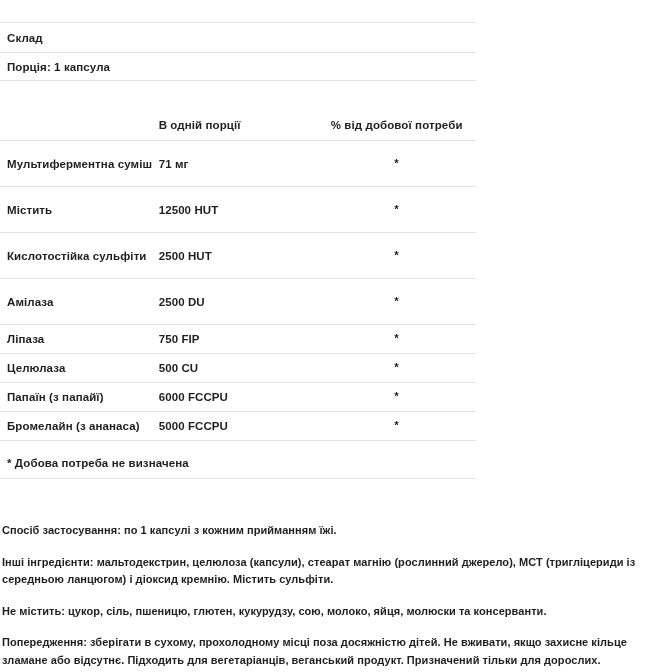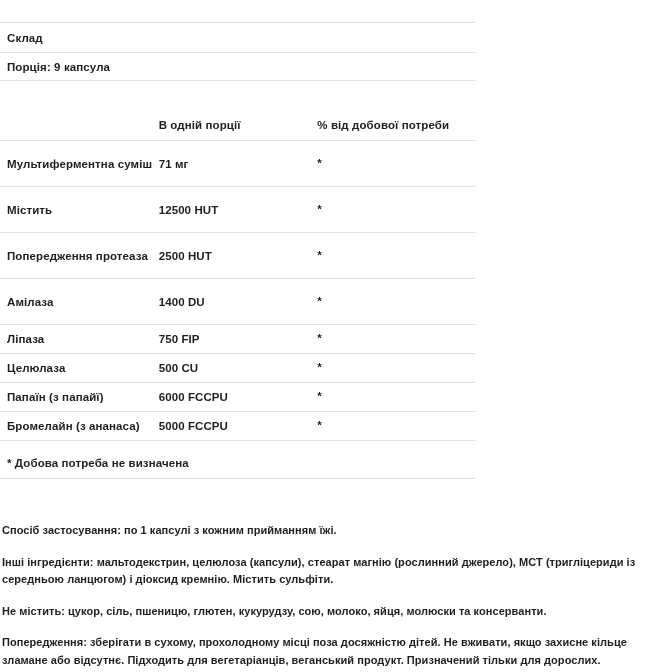--- a/index.html
+++ b/index.html
@@ -36,21 +36,21 @@
     vertical-align: middle;
     border-top: 1px solid #e3e3e3;
     font-size: 11.5px;
     font-weight: bold;
     color: #1f1f1f;
     letter-spacing: 0.1px;
   }
 
   .col-name  { width: 194px; padding-left: 7px !important; box-sizing: border-box; }
   .col-amt   { width: 115px; }
-  .col-dv    { width: 167px; }
+  .col-dv    { width: 167px; text-align: center; }
 
   .r-title td   { height: 30px; }
   .r-serving td { height: 28px; }
   .r-head td    { height: 50px; vertical-align: bottom; padding-bottom: 9px !important; margin-left: 45px; }
   .r-big td     { height: 45px; }
   .r-small td   { height: 28px; }
   .r-note td    { height: 38px; vertical-align: bottom; padding-bottom: 9px !important; }
   .r-gap td     { height: 22px; }
 
   .star { font-size: 11px; font-weight: bold; line-height: 1; }
@@ -80,21 +80,21 @@
 <div class="page">
 
   <table class="facts-table">
     <tbody>
 
       <tr class="r-title">
         <td class="col-name" colspan="3">Склад</td>
       </tr>
 
       <tr class="r-serving">
-        <td class="col-name" colspan="3">Порція: 9 капсула</td>
+        <td class="col-name" colspan="3">Порція: 1 капсула</td>
       </tr>
 
       <tr class="r-head">
         <td class="col-name"></td>
         <td class="col-amt">В одній порції</td>
         <td class="col-dv">% від добової потреби</td>
       </tr>
 
       <tr class="r-big">
         <td class="col-name">Мультиферментна суміш</td>
@@ -102,28 +102,28 @@
         <td class="col-dv star">*</td>
       </tr>
 
       <tr class="r-big">
         <td class="col-name">Містить</td>
         <td class="col-amt">12500 HUT</td>
         <td class="col-dv star">*</td>
       </tr>
 
       <tr class="r-big">
-        <td class="col-name">Попередження протеаза</td>
+        <td class="col-name">Кислотостійка сульфіти</td>
         <td class="col-amt">2500 HUT</td>
         <td class="col-dv star">*</td>
       </tr>
 
       <tr class="r-big">
         <td class="col-name">Амілаза</td>
-        <td class="col-amt">1400 DU</td>
+        <td class="col-amt">2500 DU</td>
         <td class="col-dv star">*</td>
       </tr>
 
 
       <tr class="r-small">
         <td class="col-name">Ліпаза</td>
         <td class="col-amt">750 FIP</td>
         <td class="col-dv star">*</td>
       </tr>
 

